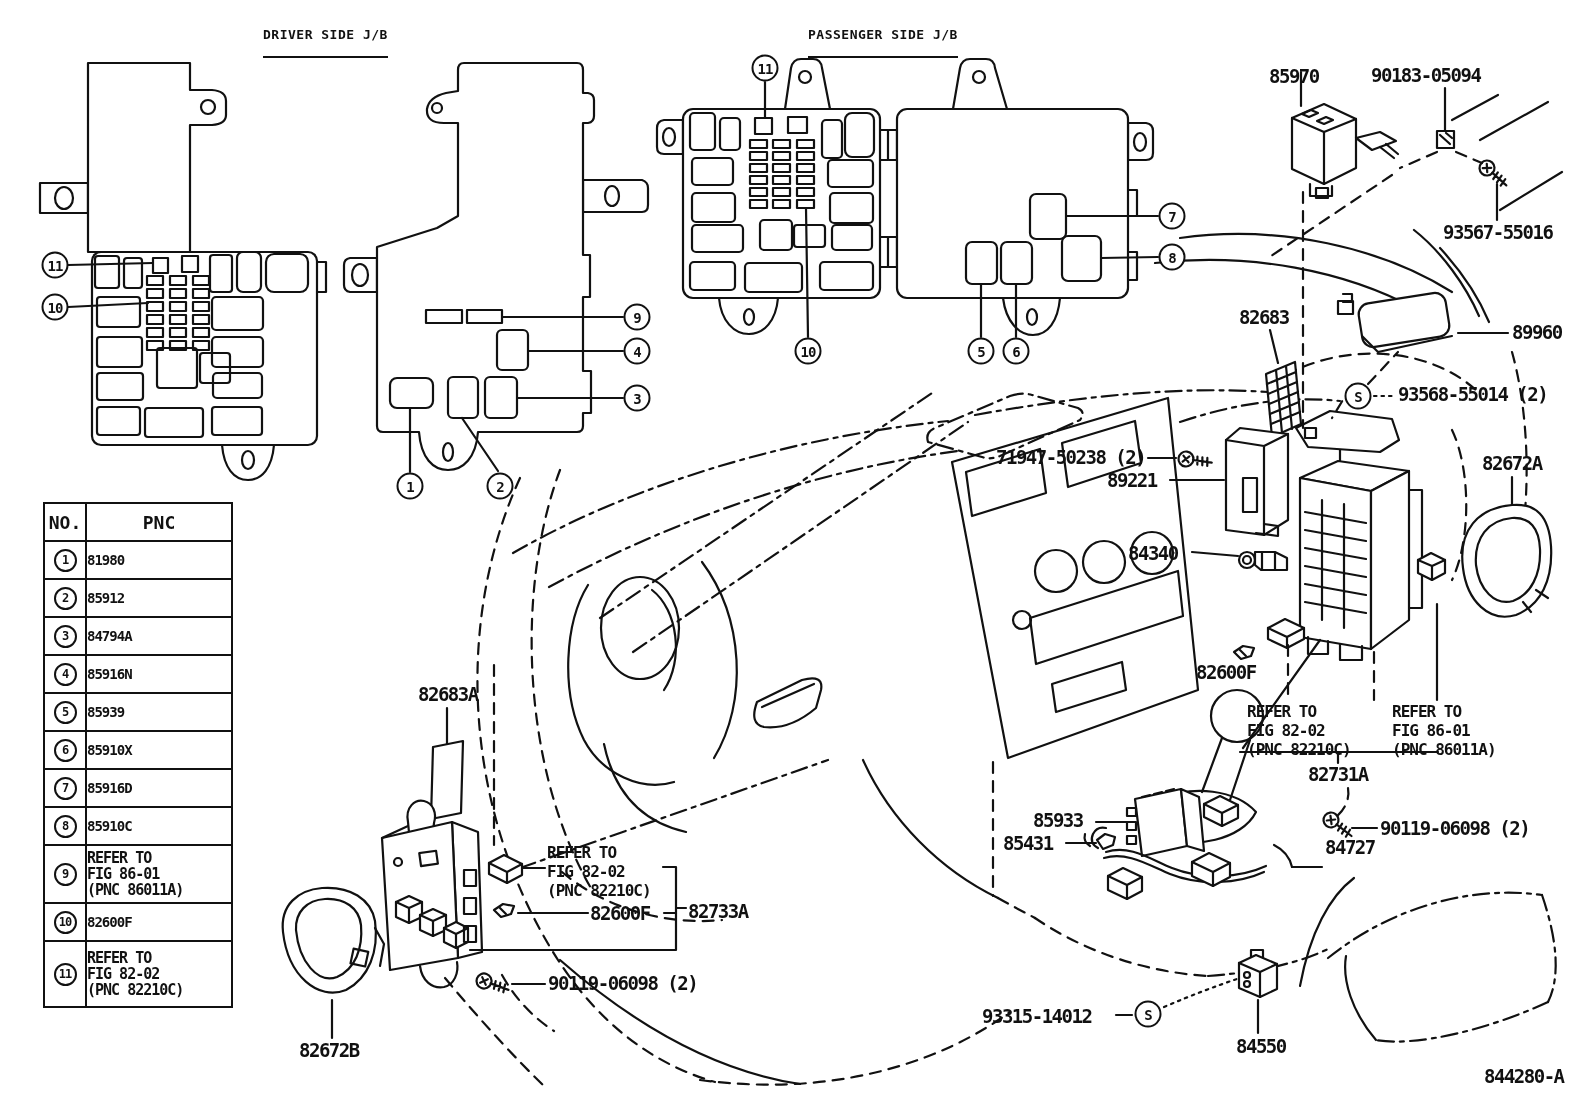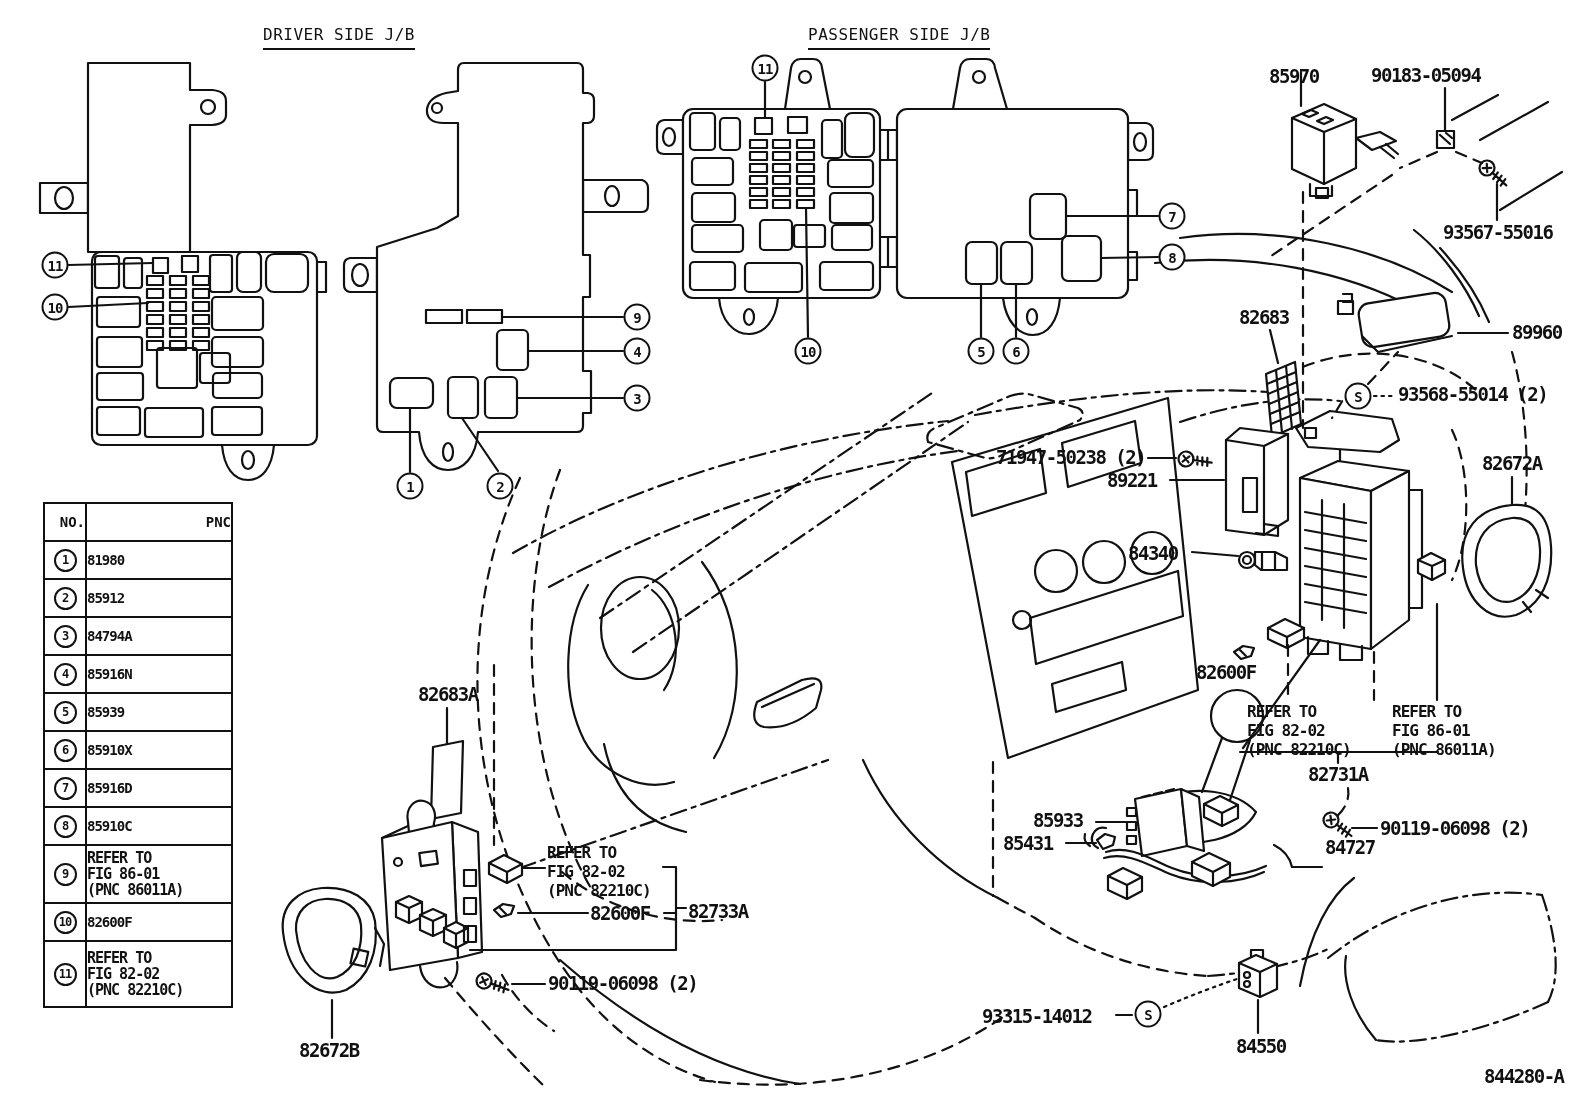--- a/index.html
+++ b/index.html
@@ -6,29 +6,29 @@
   .stage{position:relative;width:1592px;height:1099px;background:#fff;color:#111;overflow:hidden;
          font-family:"DejaVu Sans Mono",monospace}
   svg.art{position:absolute;left:0;top:0}
   .s{stroke:#111;stroke-width:2.2;fill:none;stroke-linecap:round;stroke-linejoin:round}
   .f{fill:#fff}
   .ds{stroke-dasharray:11 8}
   .dd{stroke-dasharray:16 6 4 6}
   .dt{stroke-dasharray:2.5 5}
   .lbl{position:absolute;font-weight:bold;font-size:19px;line-height:20px;letter-spacing:-1.5px;white-space:pre}
   .refer{position:absolute;font-weight:bold;font-size:16px;line-height:19px;letter-spacing:-1px;white-space:pre-line}
-  .title{position:absolute;font-weight:normal;font-size:16px;line-height:22px;letter-spacing:.5px;
-         padding-bottom:2px;border-bottom:2.2px solid #111;white-space:pre}
+  .title{position:absolute;font-weight:bold;font-size:13px;line-height:22px;letter-spacing:.5px;
+         padding-bottom:10px;border-bottom:2.2px solid #111;white-space:pre}
   .balloon{position:absolute;width:27px;height:27px;border:2.5px solid #111;border-radius:50%;background:#fff;
            display:flex;align-items:center;justify-content:center;font-weight:bold;font-size:14px;
            letter-spacing:-1px;transform:translate(-50%,-50%);box-sizing:border-box}
   table.pnc-table{position:absolute;left:43px;top:502px;width:190px;border-collapse:collapse;
                   table-layout:fixed;background:#fff;border:2.5px solid #111}
   .pnc-table td,.pnc-table th{border:2.2px solid #111;padding:0}
-  .pnc-table th{font-weight:bold;font-size:14px;height:36px;text-align:right}
+  .pnc-table th{font-weight:bold;font-size:18px;height:36px;text-align:center}
   tr.r{height:38px} tr.tall{height:58px} tr.taller{height:66px}
   .no-cell{text-align:center;vertical-align:middle}
   .tballoon{display:inline-flex;width:23px;height:23px;border:2px solid #111;border-radius:50%;
             align-items:center;justify-content:center;font-weight:bold;font-size:12px;letter-spacing:-1px;
             box-sizing:border-box;background:#fff}
   .pnc-cell{font-weight:bold;font-size:14px;letter-spacing:-1px;padding-left:6px;white-space:pre-line;vertical-align:middle}
   tr.tall .pnc-cell,tr.taller .pnc-cell{font-size:15px;line-height:16px}
 </style>
 </head>
 <body>

